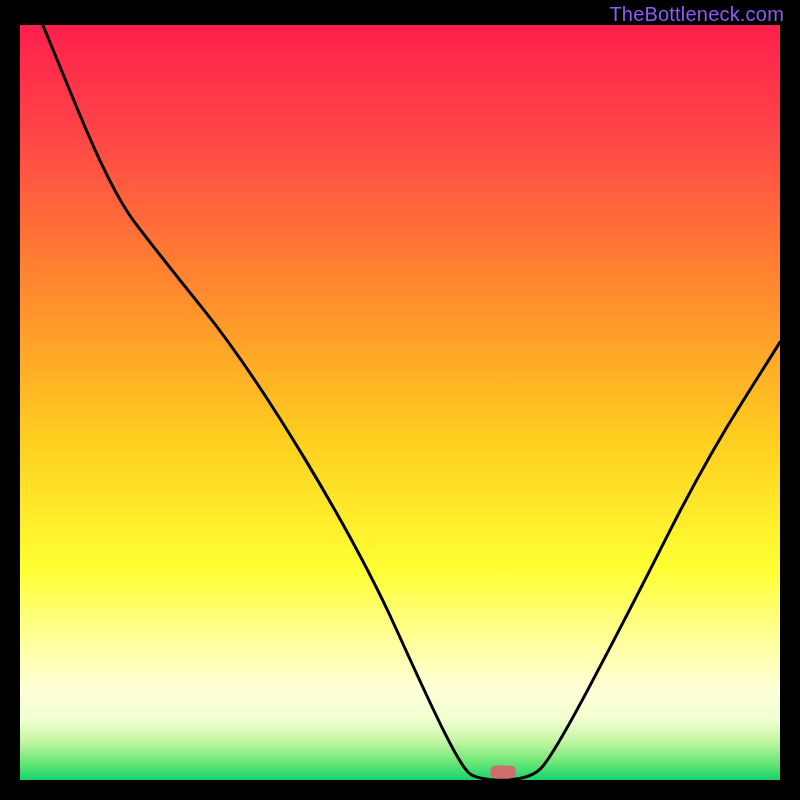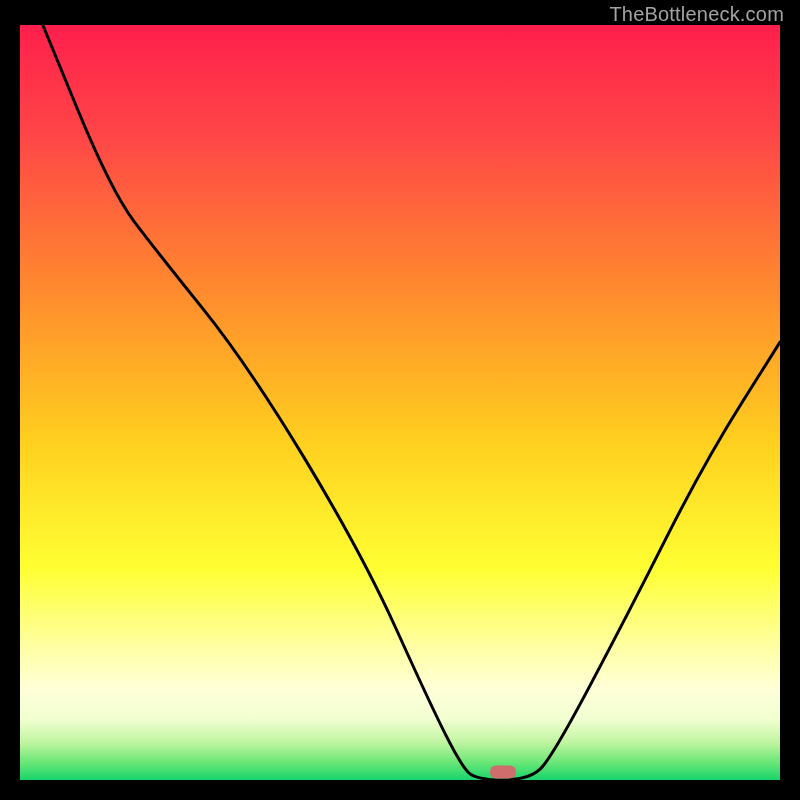--- a/index.html
+++ b/index.html
@@ -43,21 +43,21 @@
     width: 26px;
     height: 13px;
     border-radius: 6px;
     background: #cf6d6d;
     transform: translate(-50%, -50%);
   }
   #watermark {
     position: absolute;
     top: 3px;
     right: 16px;
-    color: #a3a3a3;
+    color: #8b5cf6;
     font-size: 20px;
     font-weight: 500;
     letter-spacing: 0.2px;
   }
 </style>
 </head>
 <body>
 
 <div id="stage">
 

